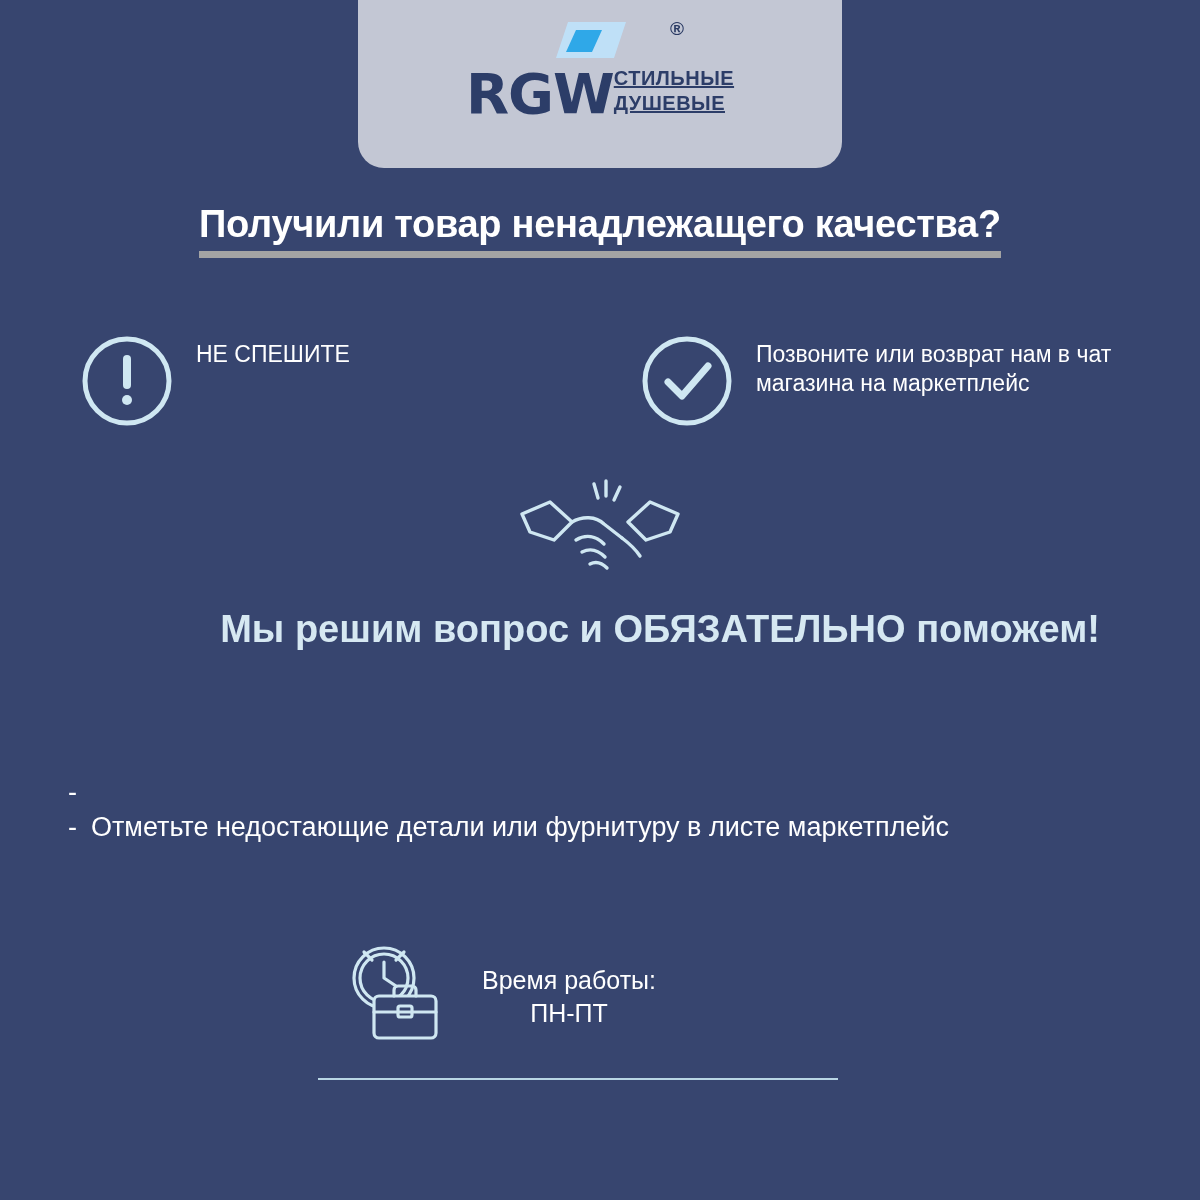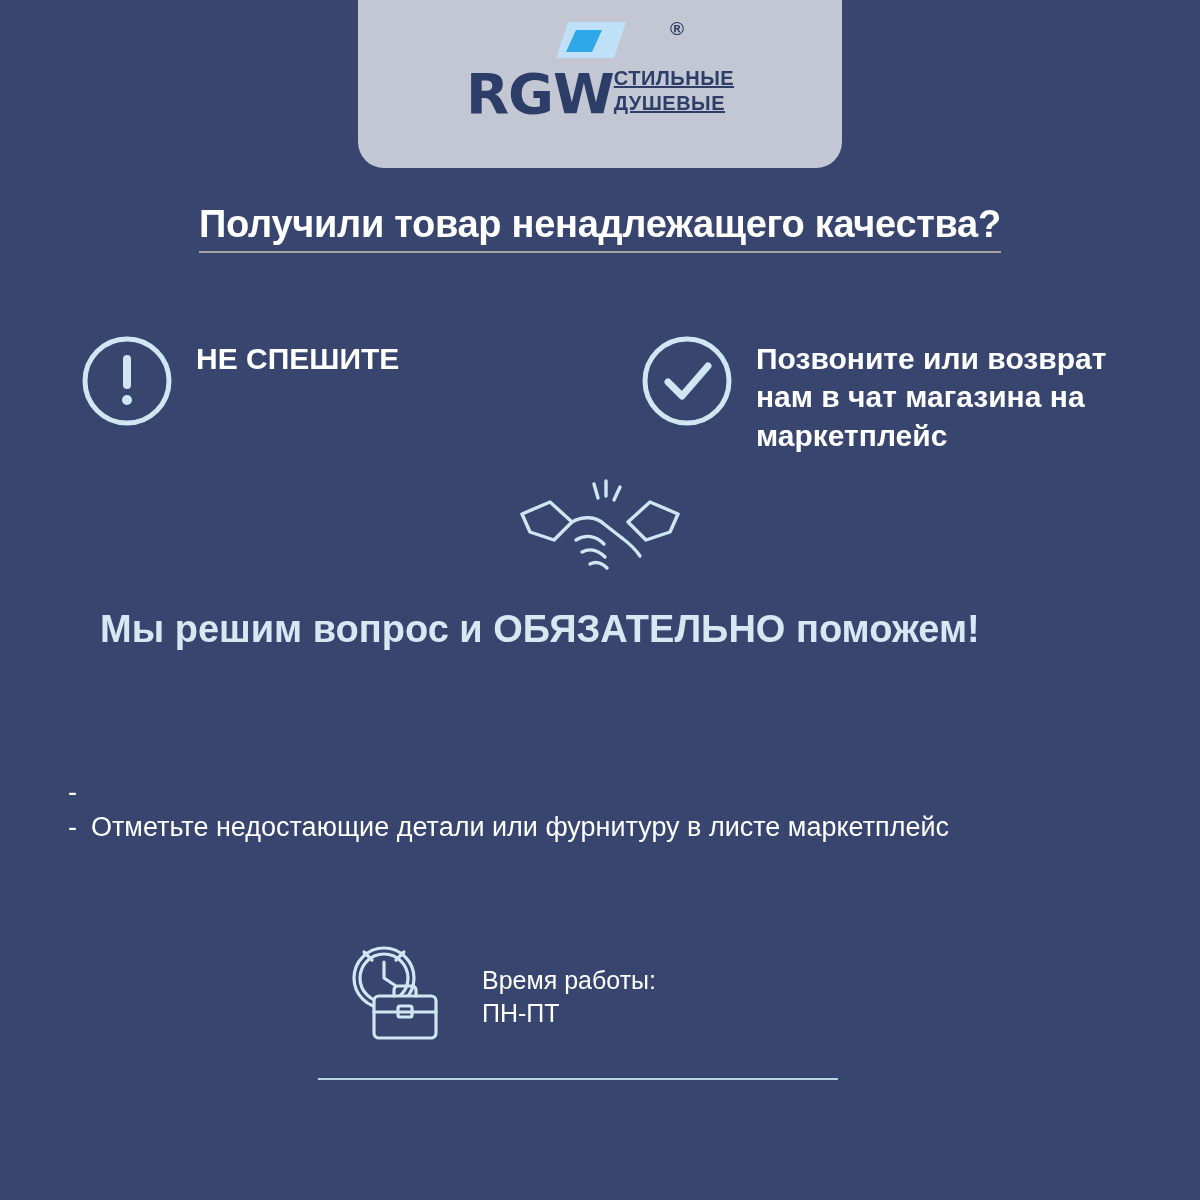--- a/index.html
+++ b/index.html
@@ -74,21 +74,21 @@
     position: absolute;
     top: 203px;
     left: 0;
     width: 1200px;
     text-align: center;
     font-size: 38px;
     font-weight: 700;
     letter-spacing: -0.3px;
   }
   .headline .u {
-    border-bottom: 2px solid #a3a3a3;
+    border-bottom: 7px solid #a3a3a3;
     padding-bottom: 6px;
   }
 
   
   .advice {
     position: absolute;
     top: 330px;
     left: 80px;
     width: 1040px;
     display: flex;
@@ -98,41 +98,41 @@
     display: flex;
     align-items: flex-start;
     gap: 22px;
     width: 480px;
   }
   .advice-col .icon {
     flex: 0 0 auto;
     margin-top: 4px;
   }
   .advice-text {
-    font-size: 30px;
-    font-weight: 700;
+    font-size: 23px;
+    font-weight: 400;
     line-height: 1.28;
     padding-top: 10px;
   }
 
   
   .handshake {
     position: absolute;
     top: 478px;
     left: 0;
     width: 1200px;
     display: flex;
     justify-content: center;
   }
   .promise {
     position: absolute;
     top: 602px;
     left: 100px;
     width: 1000px;
-    text-align: left;
+    text-align: right;
     font-size: 38px;
     font-weight: 700;
     line-height: 1.45;
     color: #d6e8f2;
   }
 
   
   .bullets {
     position: absolute;
     top: 775px;
@@ -151,20 +151,21 @@
   }
 
   
   .hours {
     position: absolute;
     top: 940px;
     left: 340px;
     display: flex;
     align-items: center;
     gap: 30px;
+    text-align: center;
   }
   .hours-text {
     font-size: 25px;
     line-height: 1.34;
     font-weight: 400;
   }
   .divider {
     position: absolute;
     top: 1078px;
     left: 318px;

